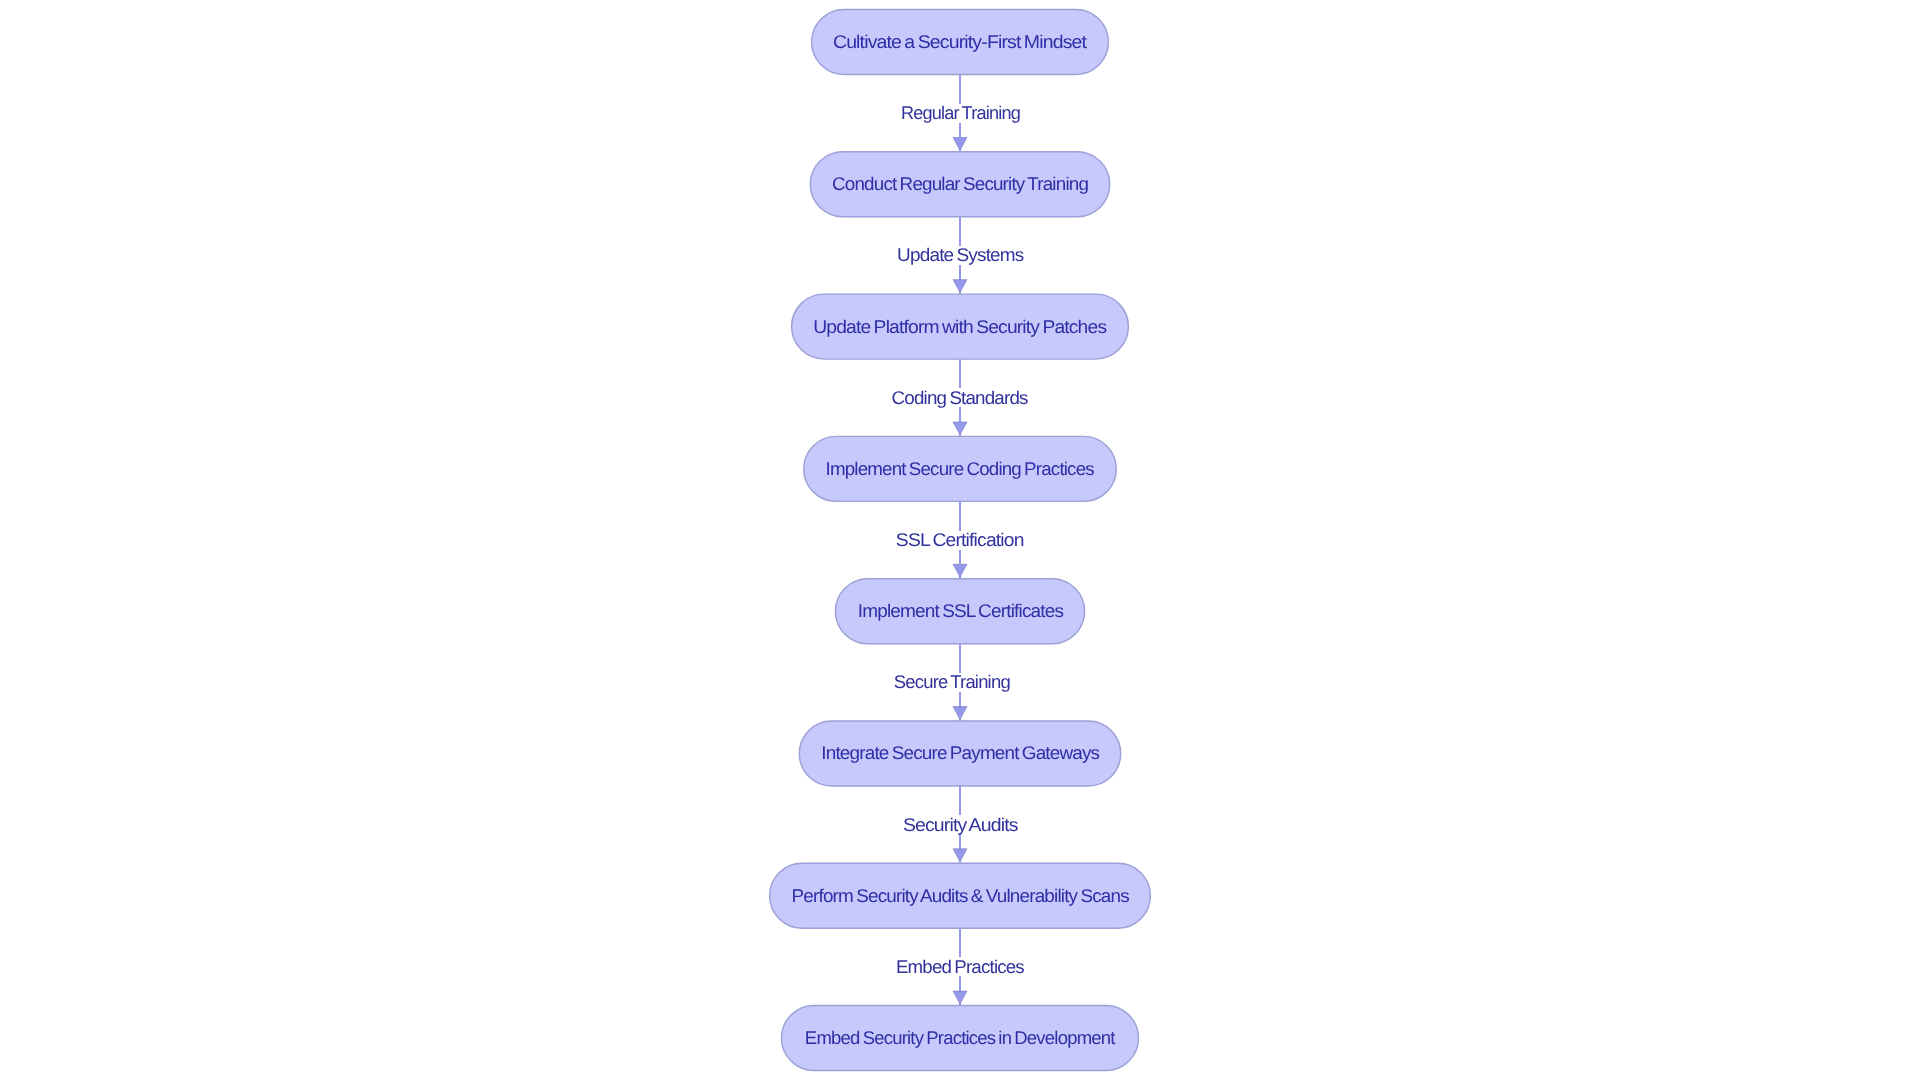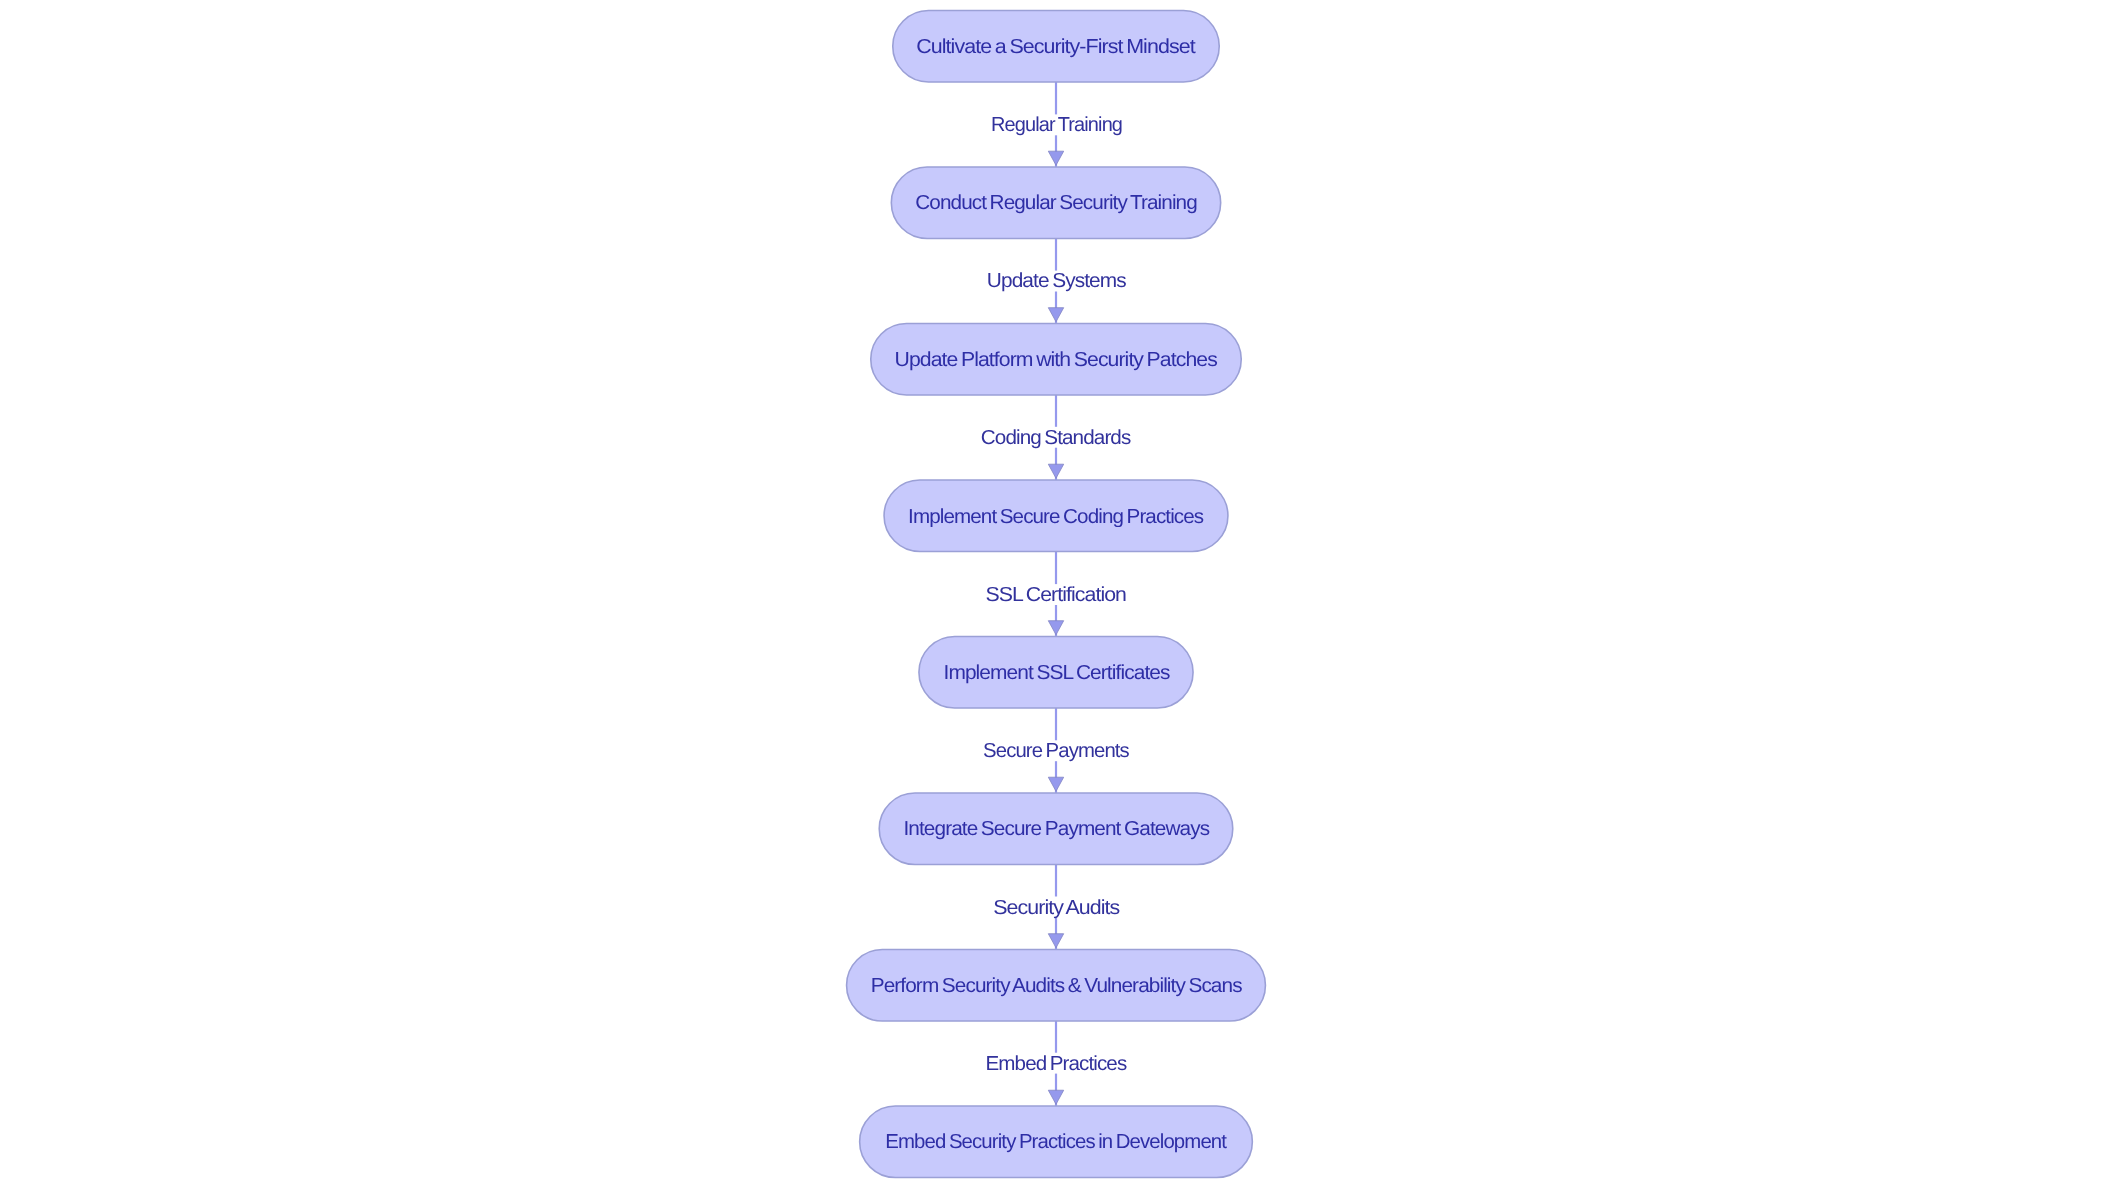--- a/index.html
+++ b/index.html
@@ -106,17 +106,17 @@
     <div class="node-label" style="transform: scaleX(1.02718); left: 824.727px; top: 744.45px;">Integrate Secure Payment Gateways</div>
     <div class="node-label" style="transform: scaleX(1.02692); left: 795.82px; top: 886.73px;">Perform Security Audits &amp; Vulnerability Scans</div>
     <div class="node-label" style="transform: scaleX(1.00763); left: 806.273px; top: 1029.01px;">Embed Security Practices in Development</div>
   </div>
 
   <div>
     <div class="edge-label" style="transform: scaleX(0.985506); left: 894.523px; top: 103.69px;">Regular Training</div>
     <div class="edge-label" style="transform: scaleX(1.03076); left: 893.734px; top: 245.97px;">Update Systems</div>
     <div class="edge-label" style="transform: scaleX(1.02076); left: 888.383px; top: 388.25px;">Coding Standards</div>
     <div class="edge-label" style="transform: scaleX(1.05185); left: 894.25px; top: 530.53px;">SSL Certification</div>
-    <div class="edge-label" style="transform: scaleX(1.00414); left: 889.023px; top: 672.81px;">Secure Payments</div>
+    <div class="edge-label" style="transform: scaleX(1.00414); left: 889.023px; top: 672.81px;">Secure Training</div>
     <div class="edge-label" style="transform: scaleX(1.0576); left: 900.773px; top: 815.09px;">Security Audits</div>
     <div class="edge-label" style="transform: scaleX(1.01739); left: 892.094px; top: 957.37px;">Embed Practices</div>
   </div>
 </div>
 
 </body></html>

